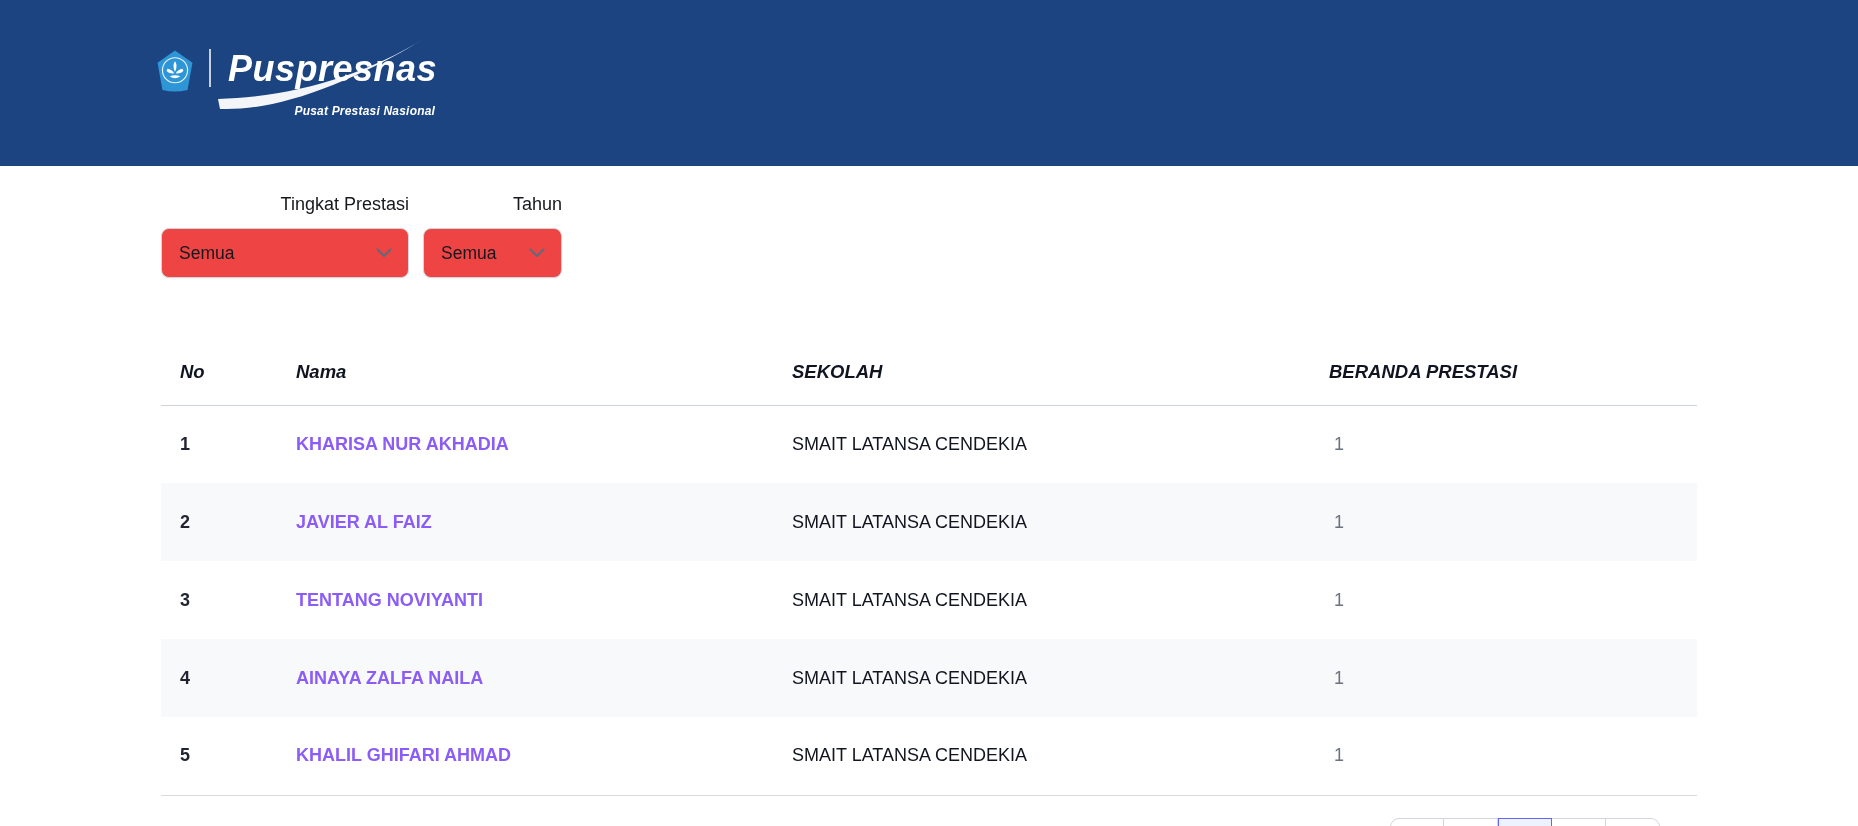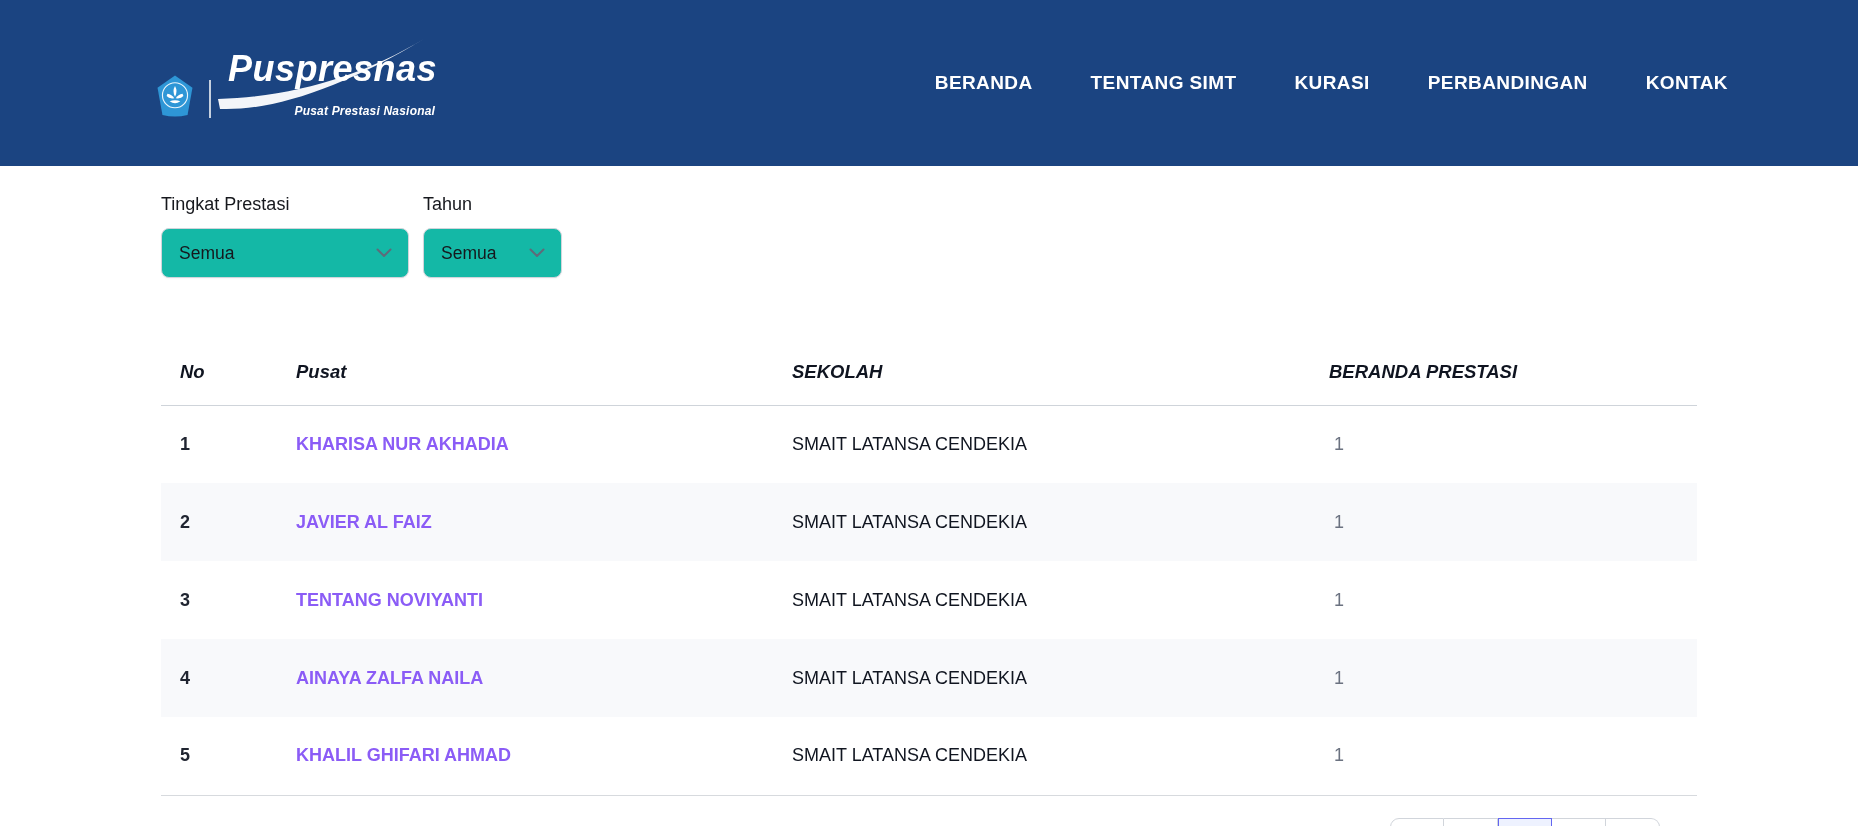--- a/index.html
+++ b/index.html
@@ -5,21 +5,21 @@
   * { margin:0; padding:0; box-sizing:border-box; }
   html,body { width:1858px; height:826px; overflow:hidden; background:#fff;
               font-family:"Liberation Sans", sans-serif; }
 
   
   .header {
     height:166px; background:#1b4481;
     display:flex; align-items:center; justify-content:space-between;
     padding:0 130px 0 156px;
   }
-  .brand { display:flex; align-items:flex-end; gap:15px; cursor:pointer; }
+  .brand { display:flex; align-items:flex-start; gap:15px; cursor:pointer; }
   .emblem { width:38px; height:44px; flex:0 0 auto; }
   .brand-divider { width:2px; height:38px; background:rgba(255,255,255,.75); }
   .wordmark { position:relative; padding:2px 6px 0 2px; }
   .wordmark .swoosh { position:absolute; left:-12px; top:-14px; width:216px; height:78px; }
   .wordmark-text {
     position:relative; z-index:1;
     font-size:36px; font-weight:bold; font-style:italic; color:#fff;
     letter-spacing:.5px; line-height:1; white-space:nowrap;
   }
   .wordmark-tagline {
@@ -30,23 +30,23 @@
   .nav { display:flex; gap:58px; align-items:center; }
   .nav-item {
     color:#fff; font-weight:bold; font-size:19px; letter-spacing:.4px;
     white-space:nowrap; cursor:pointer; text-decoration:none;
   }
 
   
   .content { width:1536px; margin:0 161px; }
 
   .filters { display:flex; gap:14px; margin-top:28px; }
-  .filter-label { font-size:18px; color:#16181d; margin-bottom:13px; }
+  .filter-label { font-size:18px; color:#16181d; margin-bottom:13px;text-align:right; }
   .select {
-    height:50px; background:#14b8a6; border:1px solid #d1d5db; border-radius:8px;
+    height:50px; background:#ef4444; border:1px solid #d1d5db; border-radius:8px;
     display:flex; align-items:center; justify-content:space-between;
     padding:0 16px 0 17px; cursor:pointer;
     box-shadow:0 1px 2px rgba(16,24,40,.04);
   }
   .select-tingkat { width:248px; }
   .select-tahun   { width:139px; }
   .select-value { font-size:17.5px; color:#16181d; }
   .chevron { width:16px; height:10px; flex:0 0 auto; margin-left:12px; }
 
   
@@ -94,27 +94,20 @@
     <div class="brand-divider"></div>
     <div class="wordmark">
       <svg class="swoosh" viewBox="0 0 216 78">
         <path d="M6 74 C60 76 130 52 210 4 C150 40 80 62 4 64 Z" fill="#ffffff" opacity=".95"></path>
       </svg>
       <div class="wordmark-text">Puspresnas</div>
       <div class="wordmark-tagline">Pusat Prestasi Nasional</div>
     </div>
   </div>
 
-  <div class="nav">
-    <a class="nav-item">BERANDA</a>
-    <a class="nav-item">TENTANG SIMT</a>
-    <a class="nav-item">KURASI</a>
-    <a class="nav-item">PERBANDINGAN</a>
-    <a class="nav-item">KONTAK</a>
-  </div>
 </div>
 
 <div class="content">
 
   <div class="filters">
     <div>
       <div class="filter-label">Tingkat Prestasi</div>
       <div class="select select-tingkat">
         <span class="select-value">Semua</span>
         <svg class="chevron" viewBox="0 0 16 10">
@@ -136,21 +129,21 @@
   <table>
     <colgroup>
         <col class="c-no">
         <col class="c-nama">
         <col class="c-sek">
         <col class="c-jumlah">
       </colgroup>
     <thead>
       <tr>
         <th class="th-no">No</th>
-        <th>Pusat</th>
+        <th>Nama</th>
         <th>SEKOLAH</th>
         <th>BERANDA PRESTASI</th>
       </tr>
     </thead>
     <tbody>
       <tr>
         <td class="td-no">1</td>
         <td class="td-nama"><a>KHARISA NUR AKHADIA</a></td>
         <td class="td-sekolah">SMAIT LATANSA CENDEKIA</td>
         <td class="td-jumlah">1</td>

